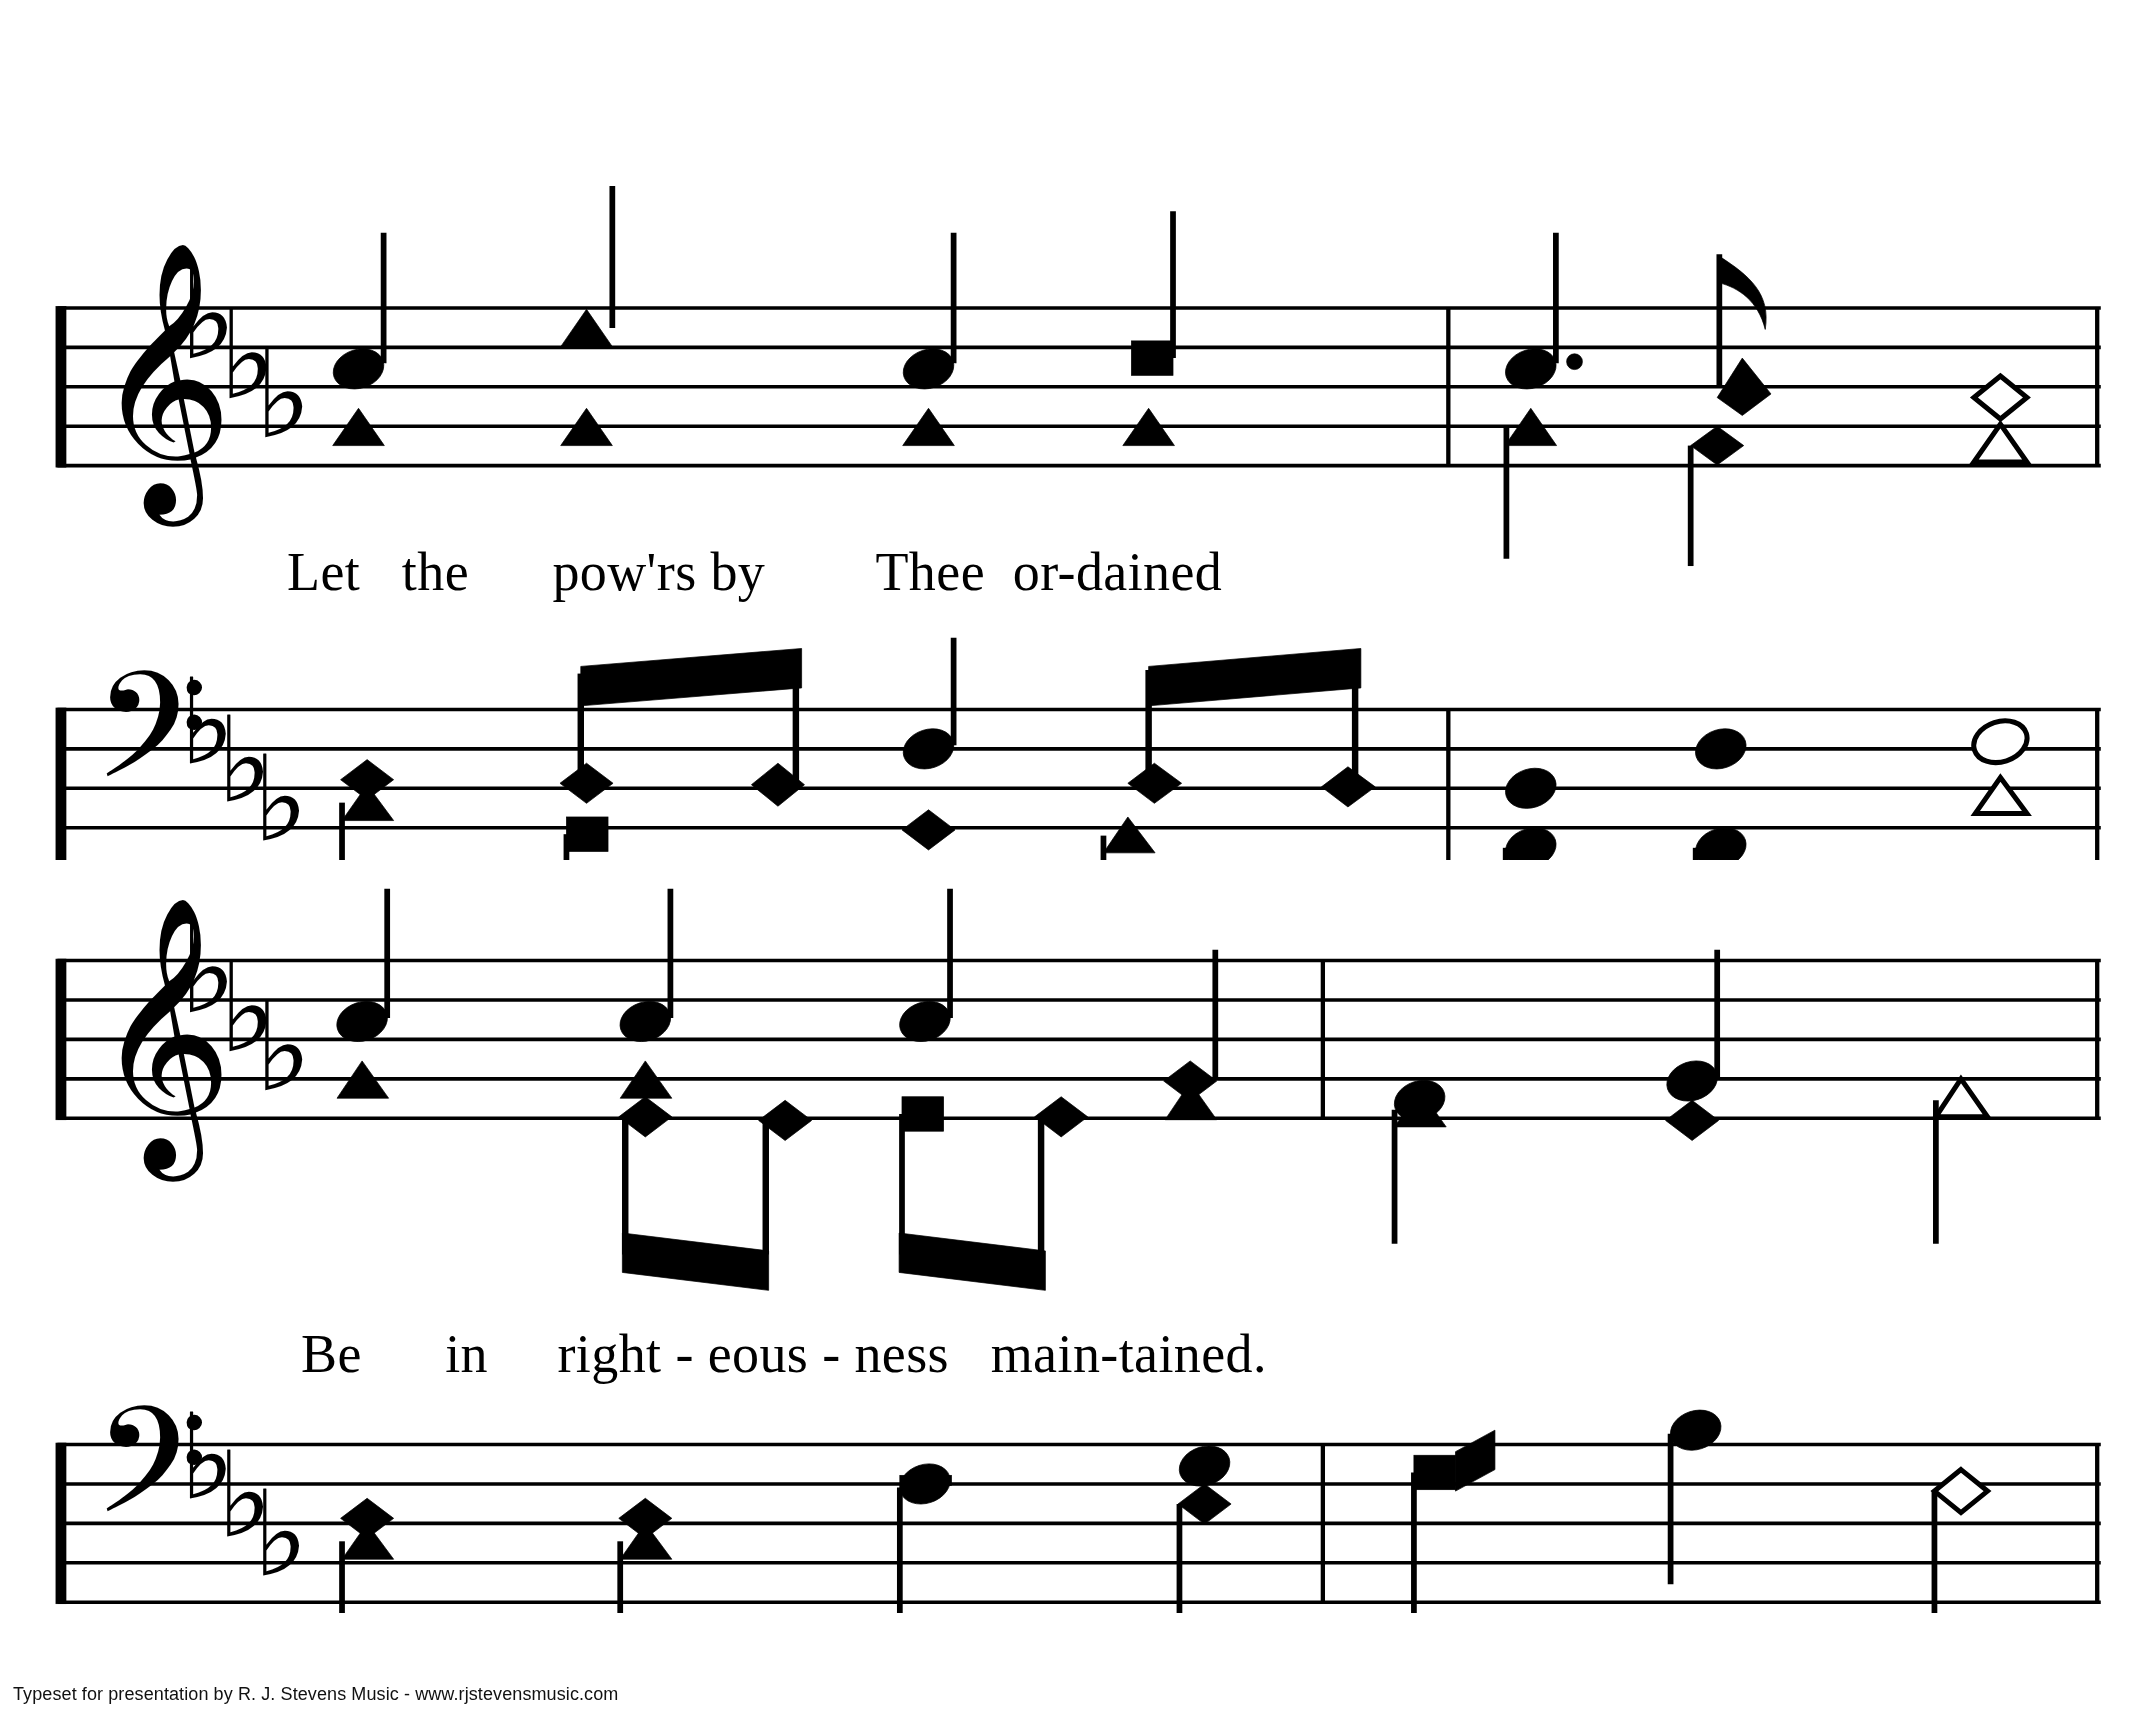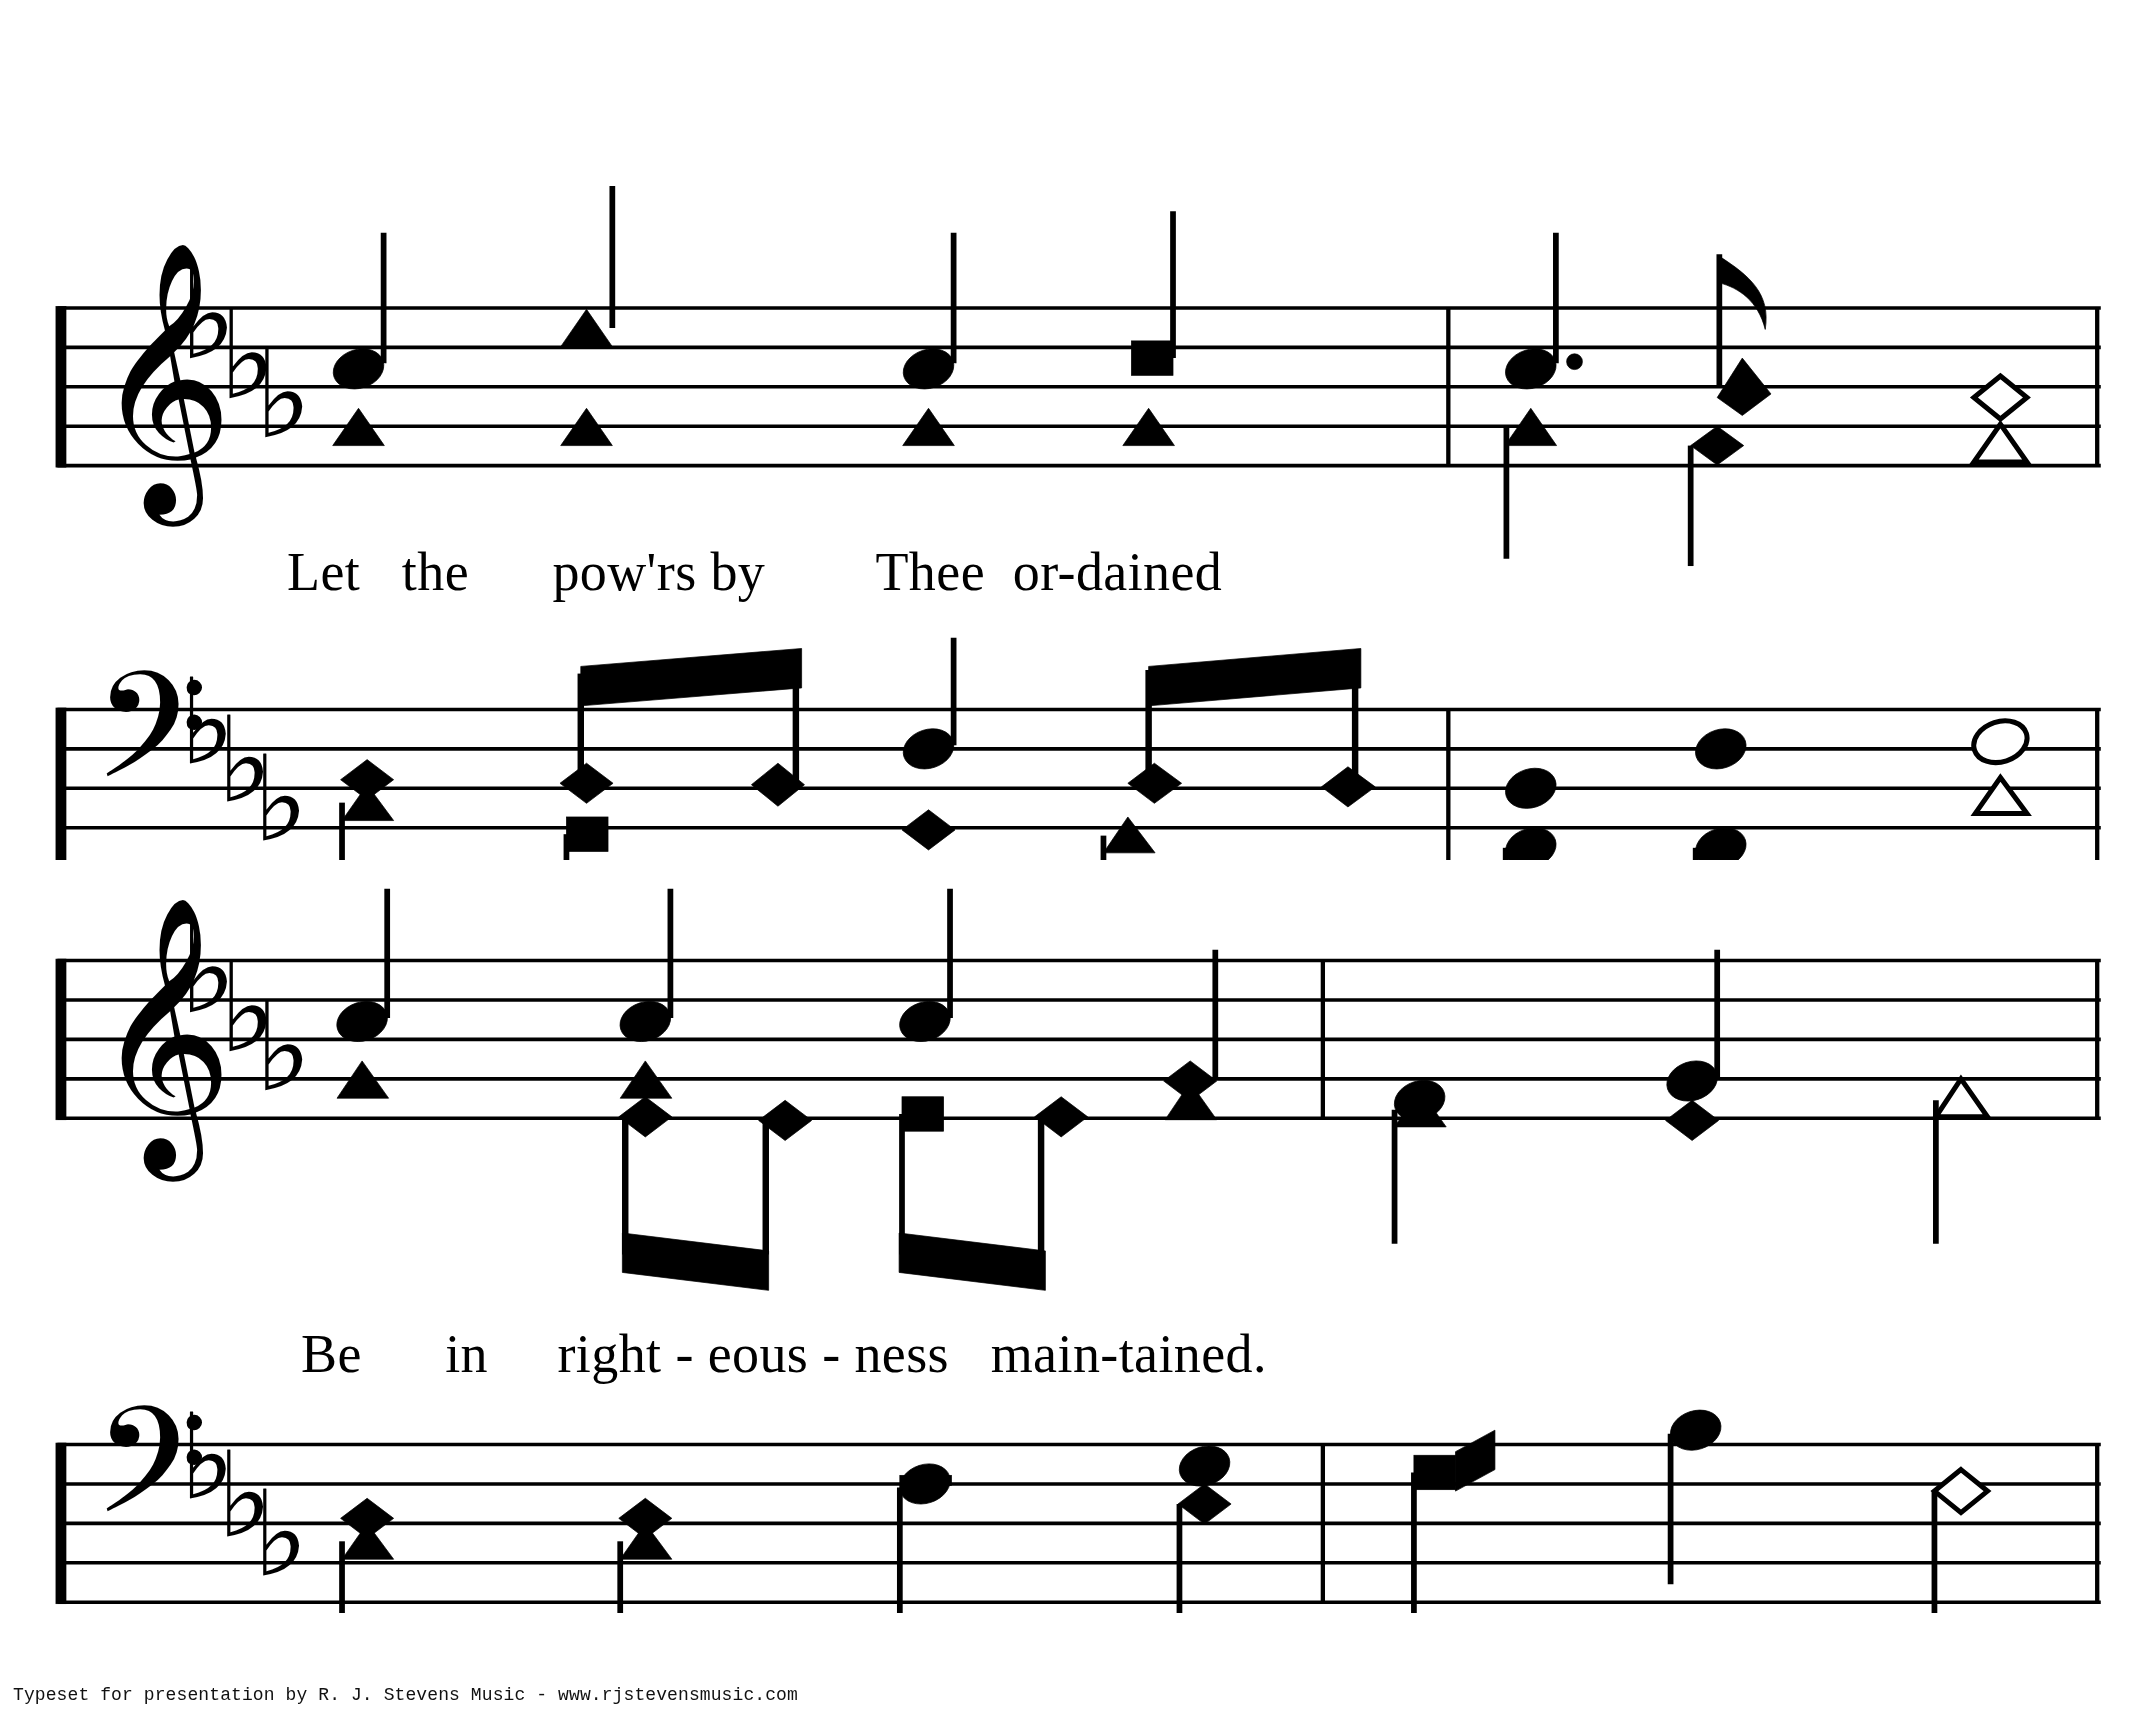--- a/index.html
+++ b/index.html
@@ -39,21 +39,21 @@
     letter-spacing: 0.4px;
     color: #000;
     white-space: pre;
     font-family: "Liberation Serif", serif;
   }
   .footer {
     position: absolute;
     left: 13px;
     bottom: 16px;
     font-size: 18px;
-    font-family: Liberation Mono, monospace;
+    font-family: Liberation Sans, sans-serif;
     color: #111;
     letter-spacing: 0.1px;
   }
 </style>
 </head>
 <body>
 
 <div class="page">
 
   <div class="system" id="system-1">

